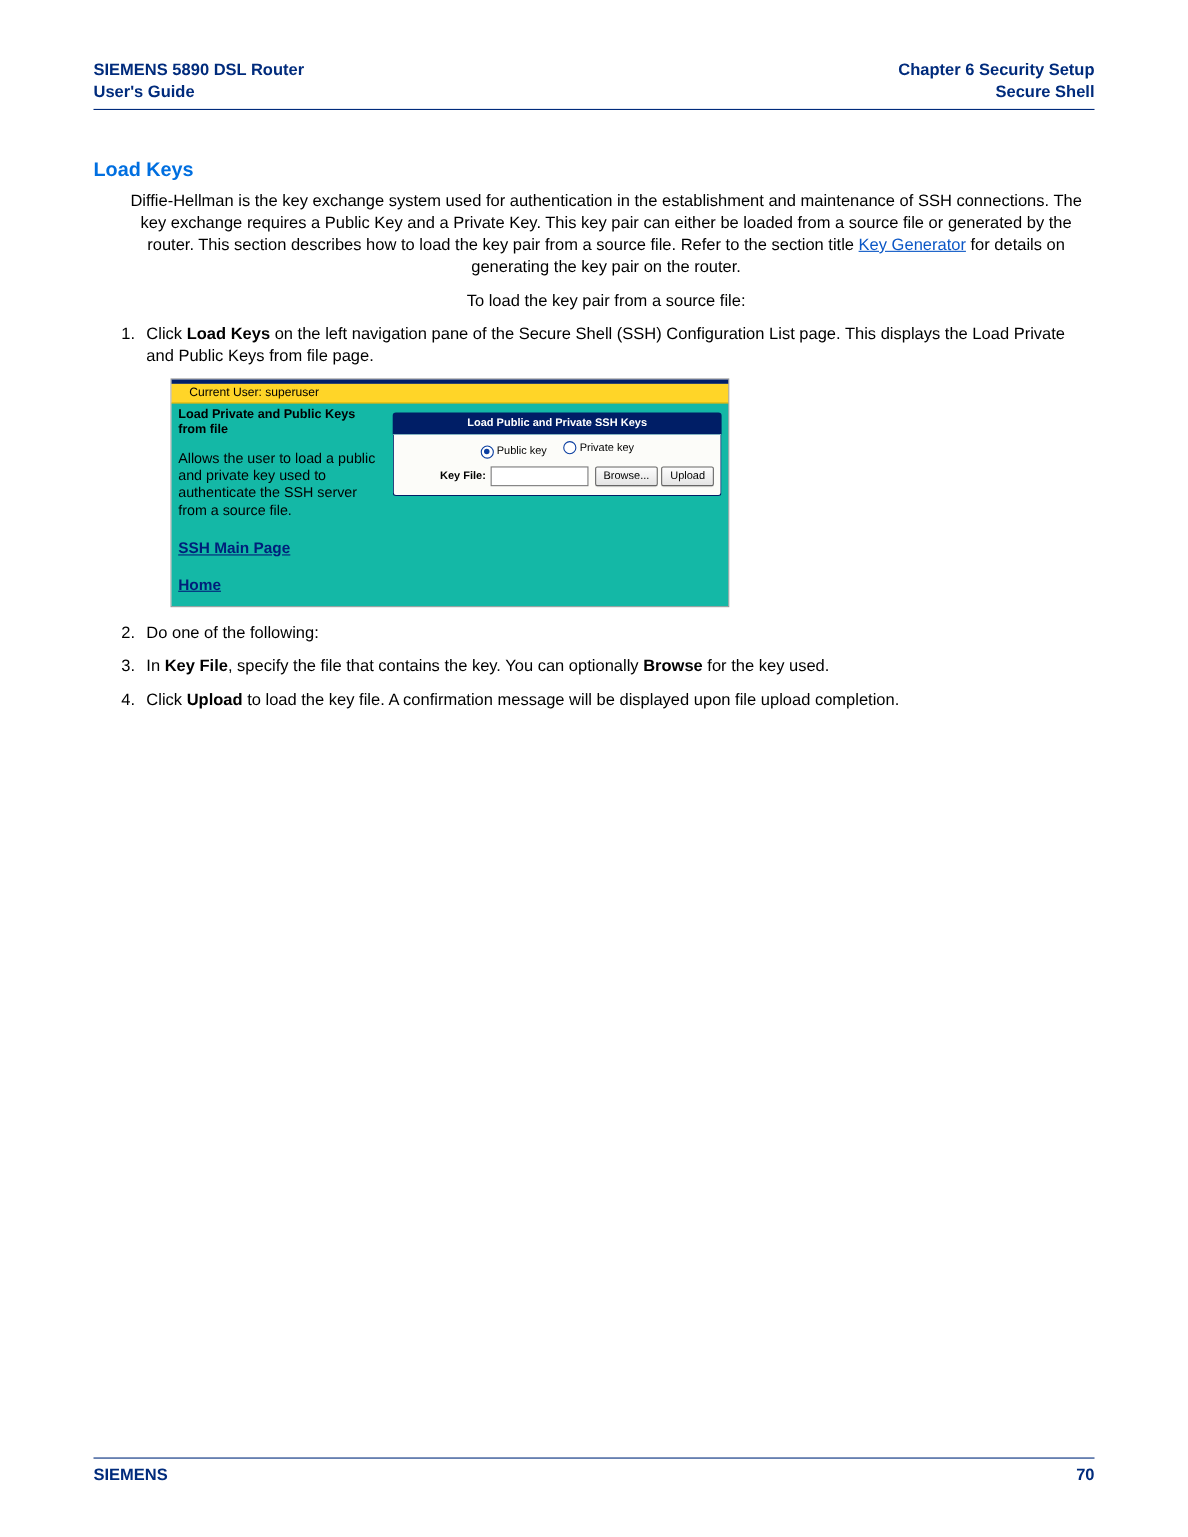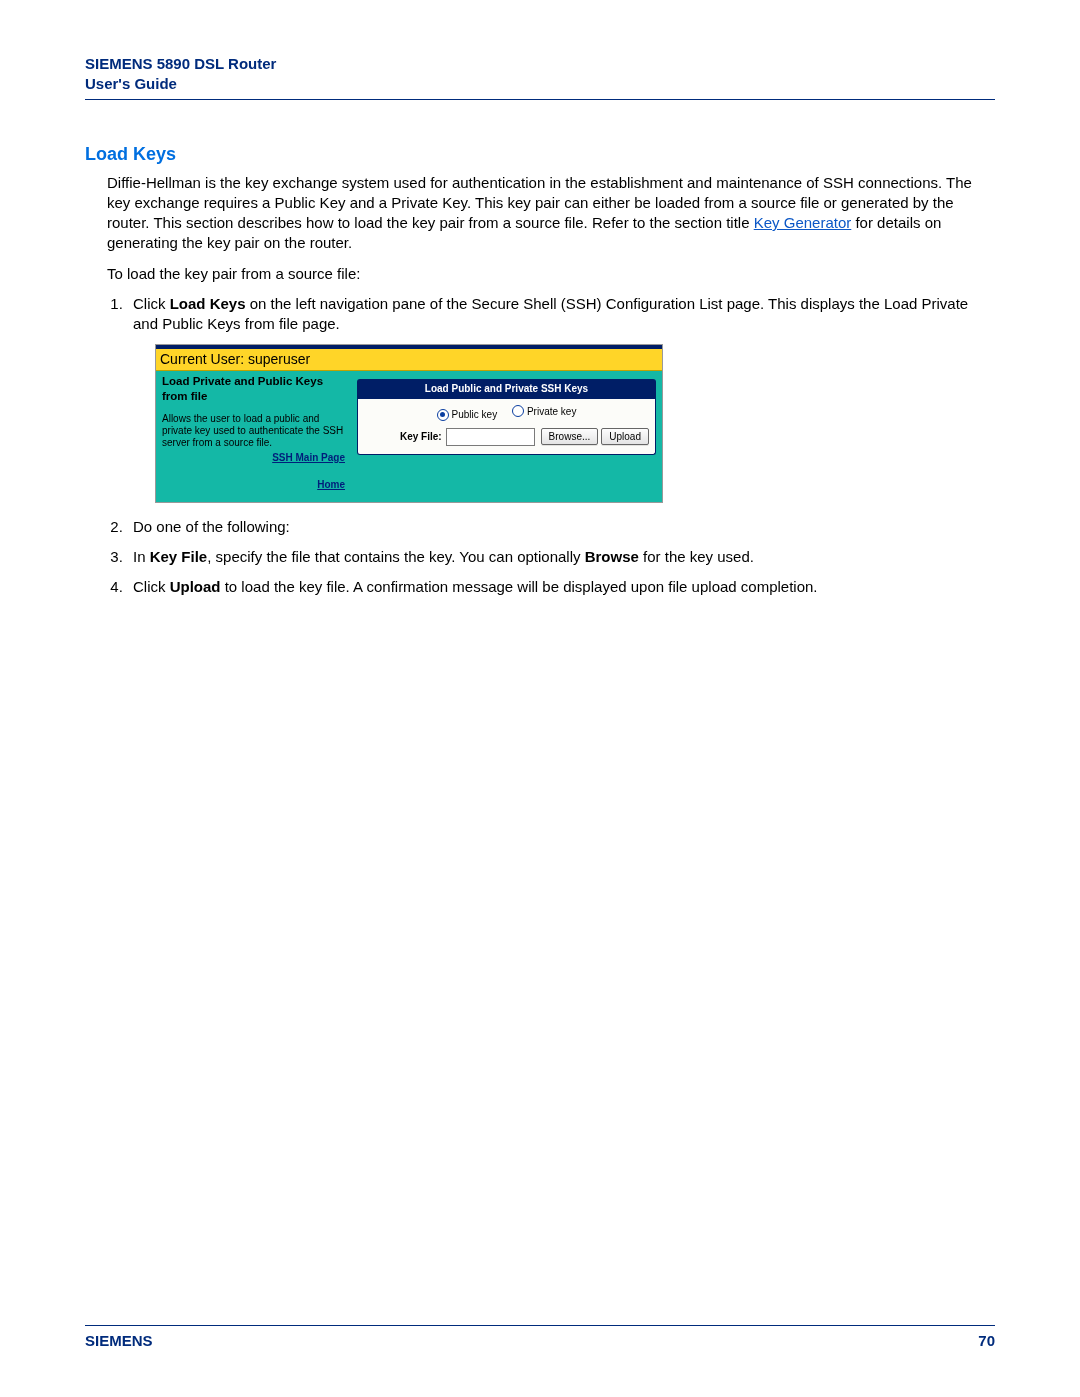--- a/index.html
+++ b/index.html
@@ -38,20 +38,21 @@
     font-weight: bold;
     margin: 44px 0 8px 0;
   }
   .body-text {
     margin-left: 22px;
     font-size: 15px;
     line-height: 1.35;
   }
   .body-text p {
     margin: 6px 0 10px 0;
+    text-align: center;
   }
   a.inline-link {
     color: #0b57c6;
     text-decoration: underline;
   }
   ol.steps {
     margin: 4px 0 0 0;
     padding-left: 42px;
     font-size: 15px;
   }
@@ -84,52 +85,51 @@
     font-family: Arial, sans-serif;
     box-sizing: border-box;
   }
   .ss-top-stripe {
     height: 4px;
     background: #001e66;
   }
   .ss-yellow {
     background: #ffd528;
     color: #000;
-    font-size: 14px;
+    font-size: 11px;
     border-bottom: 1px solid #bfa200;
-    padding: 1px 4px;
+    padding: 1px 16px;
   }
   .ss-body {
     display: flex;
     background: #14b8a6;
   }
   .ss-left {
     width: 195px;
     padding: 3px 6px 8px 6px;
     box-sizing: border-box;
   }
   .ss-left-title {
     font-weight: bold;
     font-size: 11.5px;
     line-height: 1.25;
     margin-bottom: 10px;
   }
   .ss-left-desc {
-    font-size: 10px;
+    font-size: 13px;
     line-height: 1.2;
-    margin-bottom: 2px;
+    margin-bottom: 18px;
   }
   .ss-left-link {
     color: #001e7a;
     text-decoration: underline;
-    font-size: 10px;
+    font-size: 14px;
     font-weight: bold;
     display: block;
     margin-bottom: 14px;
-    text-align: right;
   }
   .ss-right {
     flex: 1;
     padding: 8px 6px 10px 6px;
     box-sizing: border-box;
   }
   .ss-panel-header {
     background: #001e66;
     color: #fff;
     font-size: 10px;
@@ -219,20 +219,24 @@
 </style>
 </head>
 <body>
 
 <div class="page">
 
   <div class="header-bar">
     <div class="header-left">
       <span>SIEMENS 5890 DSL Router</span><br>
       <span>User's Guide</span>
+    </div>
+    <div class="header-right">
+      <span>Chapter 6  Security Setup</span><br>
+      <span>Secure Shell</span>
     </div>
   </div>
 
   <h2 class="section-title">Load Keys</h2>
 
   <div class="body-text">
     <p>
       <span>Diffie-Hellman is the key exchange system used for authentication in the establishment and maintenance of SSH connections. The key exchange requires a Public Key and a Private Key. This key pair can either be loaded from a source file or generated by the router. This section describes how to load the key pair from a source file. Refer to the section title </span><a href="#" class="inline-link">Key Generator</a><span> for details on generating the key pair on the router.</span>
     </p>
     <p>To load the key pair from a source file:</p>

